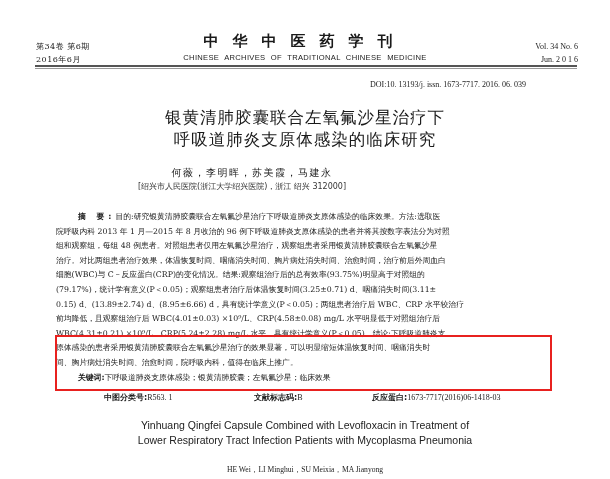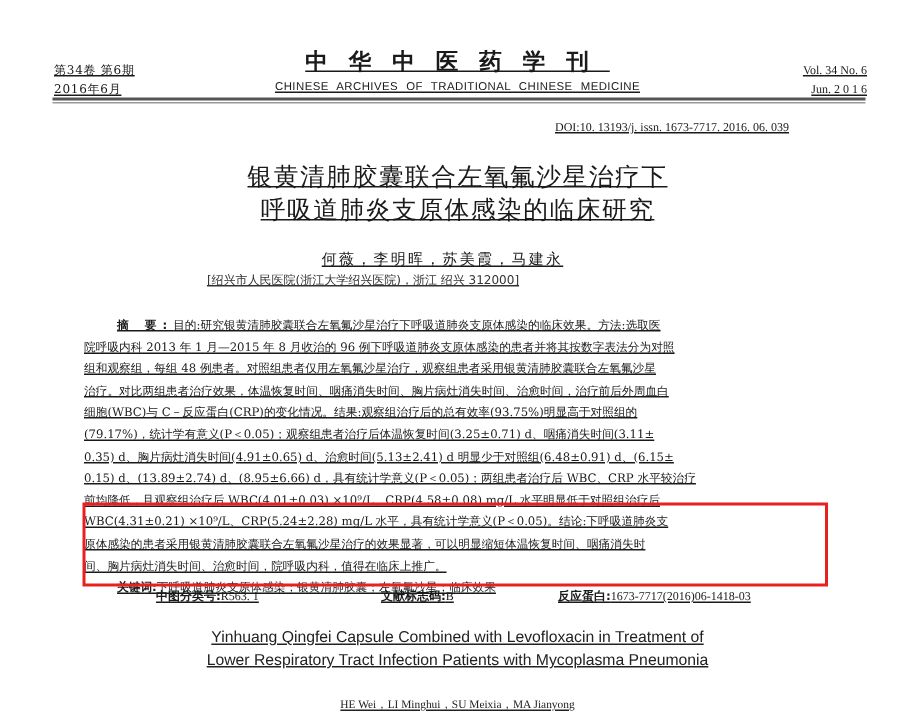--- a/index.html
+++ b/index.html
@@ -1,29 +1,29 @@
 <!DOCTYPE html>
 <html><head>
   <meta charset="utf-8">
   <style>
     html, body { margin: 0; padding: 0; }
     body {
       width: 610px; height: 479px; background: #ffffff; position: relative; overflow: hidden;
       font-family: "DejaVu Serif", serif; color: #1a1a1a;
     }
-    .abs { position: absolute; text-decoration: underline; }
+    .abs { position: absolute; }
     .hdr-left { left: 36px; top: 40px; font-size: 8px; line-height: 13px; font-family: "DejaVu Serif", serif; letter-spacing: 0.5px; }
     .hdr-center-cn { left: 0; width: 610px; top: 32px; text-align: center; font-size: 15px; letter-spacing: 14px; font-family: "DejaVu Sans", sans-serif; font-weight: bold; }
     .hdr-center-en { left: 0; width: 610px; top: 53px; text-align: center; font-size: 7.6px; letter-spacing: 0.3px; font-family: "Liberation Sans", sans-serif; word-spacing: 3px; }
     .hdr-right { left: 500px; top: 40px; width: 78px; text-align: right; font-size: 8px; line-height: 13px; font-family: "Liberation Serif", serif; }
     .rule { left: 35px; top: 65px; width: 542px; height: 0; border-top: 2px solid #555; }
     .rule2 { left: 35px; top: 68px; width: 542px; height: 0; border-top: 0.5px solid #999; }
     .doi { left: 370px; top: 80px; font-size: 8px; font-family: "Liberation Serif", serif; }
     .title { left: 0; width: 610px; top: 107px; text-align: center; font-size: 16.5px; line-height: 22px; font-family: "DejaVu Sans", sans-serif; letter-spacing: 1px; }
-    .authors { left: 0; width: 504px; top: 166px; text-align: center; font-size: 10px; letter-spacing: 1.5px; padding-left: 43px; }
+    .authors { left: 0; width: 504px; top: 166px; text-align: center; font-size: 10px; letter-spacing: 1.5px; }
     .affil { left: 0; width: 484px; top: 181px; text-align: center; font-size: 8px; font-family: "DejaVu Sans", sans-serif; color: #333; }
     .abstract { left: 56px; top: 210px; width: 498px; font-size: 7.8px; line-height: 14.6px; text-align: justify; }
     .abstract p { margin: 0; }
     .abs-label { font-family: "DejaVu Sans", sans-serif; font-weight: bold; letter-spacing: 4px; }
     .indent { padding-left: 22px; }
     .kw-label { font-family: "DejaVu Sans", sans-serif; font-weight: bold; }
     .highlight-box { left: 55px; top: 335px; width: 497px; height: 56px; border: 2px solid #e8211f; box-sizing: border-box; }
     .class-row { left: 76px; top: 392px; font-size: 8px; font-family: "DejaVu Sans", sans-serif; display: flex; gap: 0; width: 500px; }
     .class-row span.cell { display: inline-block; }
     .class-row .c1 { width: 150px; }
@@ -62,21 +62,20 @@
 <div class="abs authors">何薇，李明晖，苏美霞，马建永</div>
 <div class="abs affil">[绍兴市人民医院(浙江大学绍兴医院)，浙江 绍兴 312000]</div>
 
 <div class="abs abstract">
   <p class="indent"><span class="abs-label">摘  要:</span><span>目的:研究银黄清肺胶囊联合左氧氟沙星治疗下呼吸道肺炎支原体感染的临床效果。方法:选取医</span></p>
   <p>院呼吸内科 2013 年 1 月—2015 年 8 月收治的 96 例下呼吸道肺炎支原体感染的患者并将其按数字表法分为对照</p>
   <p>组和观察组，每组 48 例患者。对照组患者仅用左氧氟沙星治疗，观察组患者采用银黄清肺胶囊联合左氧氟沙星</p>
   <p>治疗。对比两组患者治疗效果，体温恢复时间、咽痛消失时间、胸片病灶消失时间、治愈时间，治疗前后外周血白</p>
   <p>细胞(WBC)与 C－反应蛋白(CRP)的变化情况。结果:观察组治疗后的总有效率(93.75%)明显高于对照组的</p>
   <p>(79.17%)，统计学有意义(P＜0.05)；观察组患者治疗后体温恢复时间(3.25±0.71) d、咽痛消失时间(3.11±</p>
-  <p>0.35) d、胸片病灶消失时间(4.91±0.65) d、治愈时间(5.13±2.41) d 明显少于对照组(6.48±0.91) d、(6.15±</p>
   <p>0.15) d、(13.89±2.74) d、(8.95±6.66) d，具有统计学意义(P＜0.05)；两组患者治疗后 WBC、CRP 水平较治疗</p>
   <p>前均降低，且观察组治疗后 WBC(4.01±0.03) ×10⁹/L、CRP(4.58±0.08) mg/L 水平明显低于对照组治疗后</p>
   <p>WBC(4.31±0.21) ×10⁹/L、CRP(5.24±2.28) mg/L 水平，具有统计学意义(P＜0.05)。结论:下呼吸道肺炎支</p>
   <p>原体感染的患者采用银黄清肺胶囊联合左氧氟沙星治疗的效果显著，可以明显缩短体温恢复时间、咽痛消失时</p>
   <p>间、胸片病灶消失时间、治愈时间，院呼吸内科，值得在临床上推广。</p>
   <p class="indent"><span class="kw-label">关键词:</span><span>下呼吸道肺炎支原体感染；银黄清肺胶囊；左氧氟沙星；临床效果</span></p>
 </div>
 
 <div class="abs highlight-box"></div>
 

